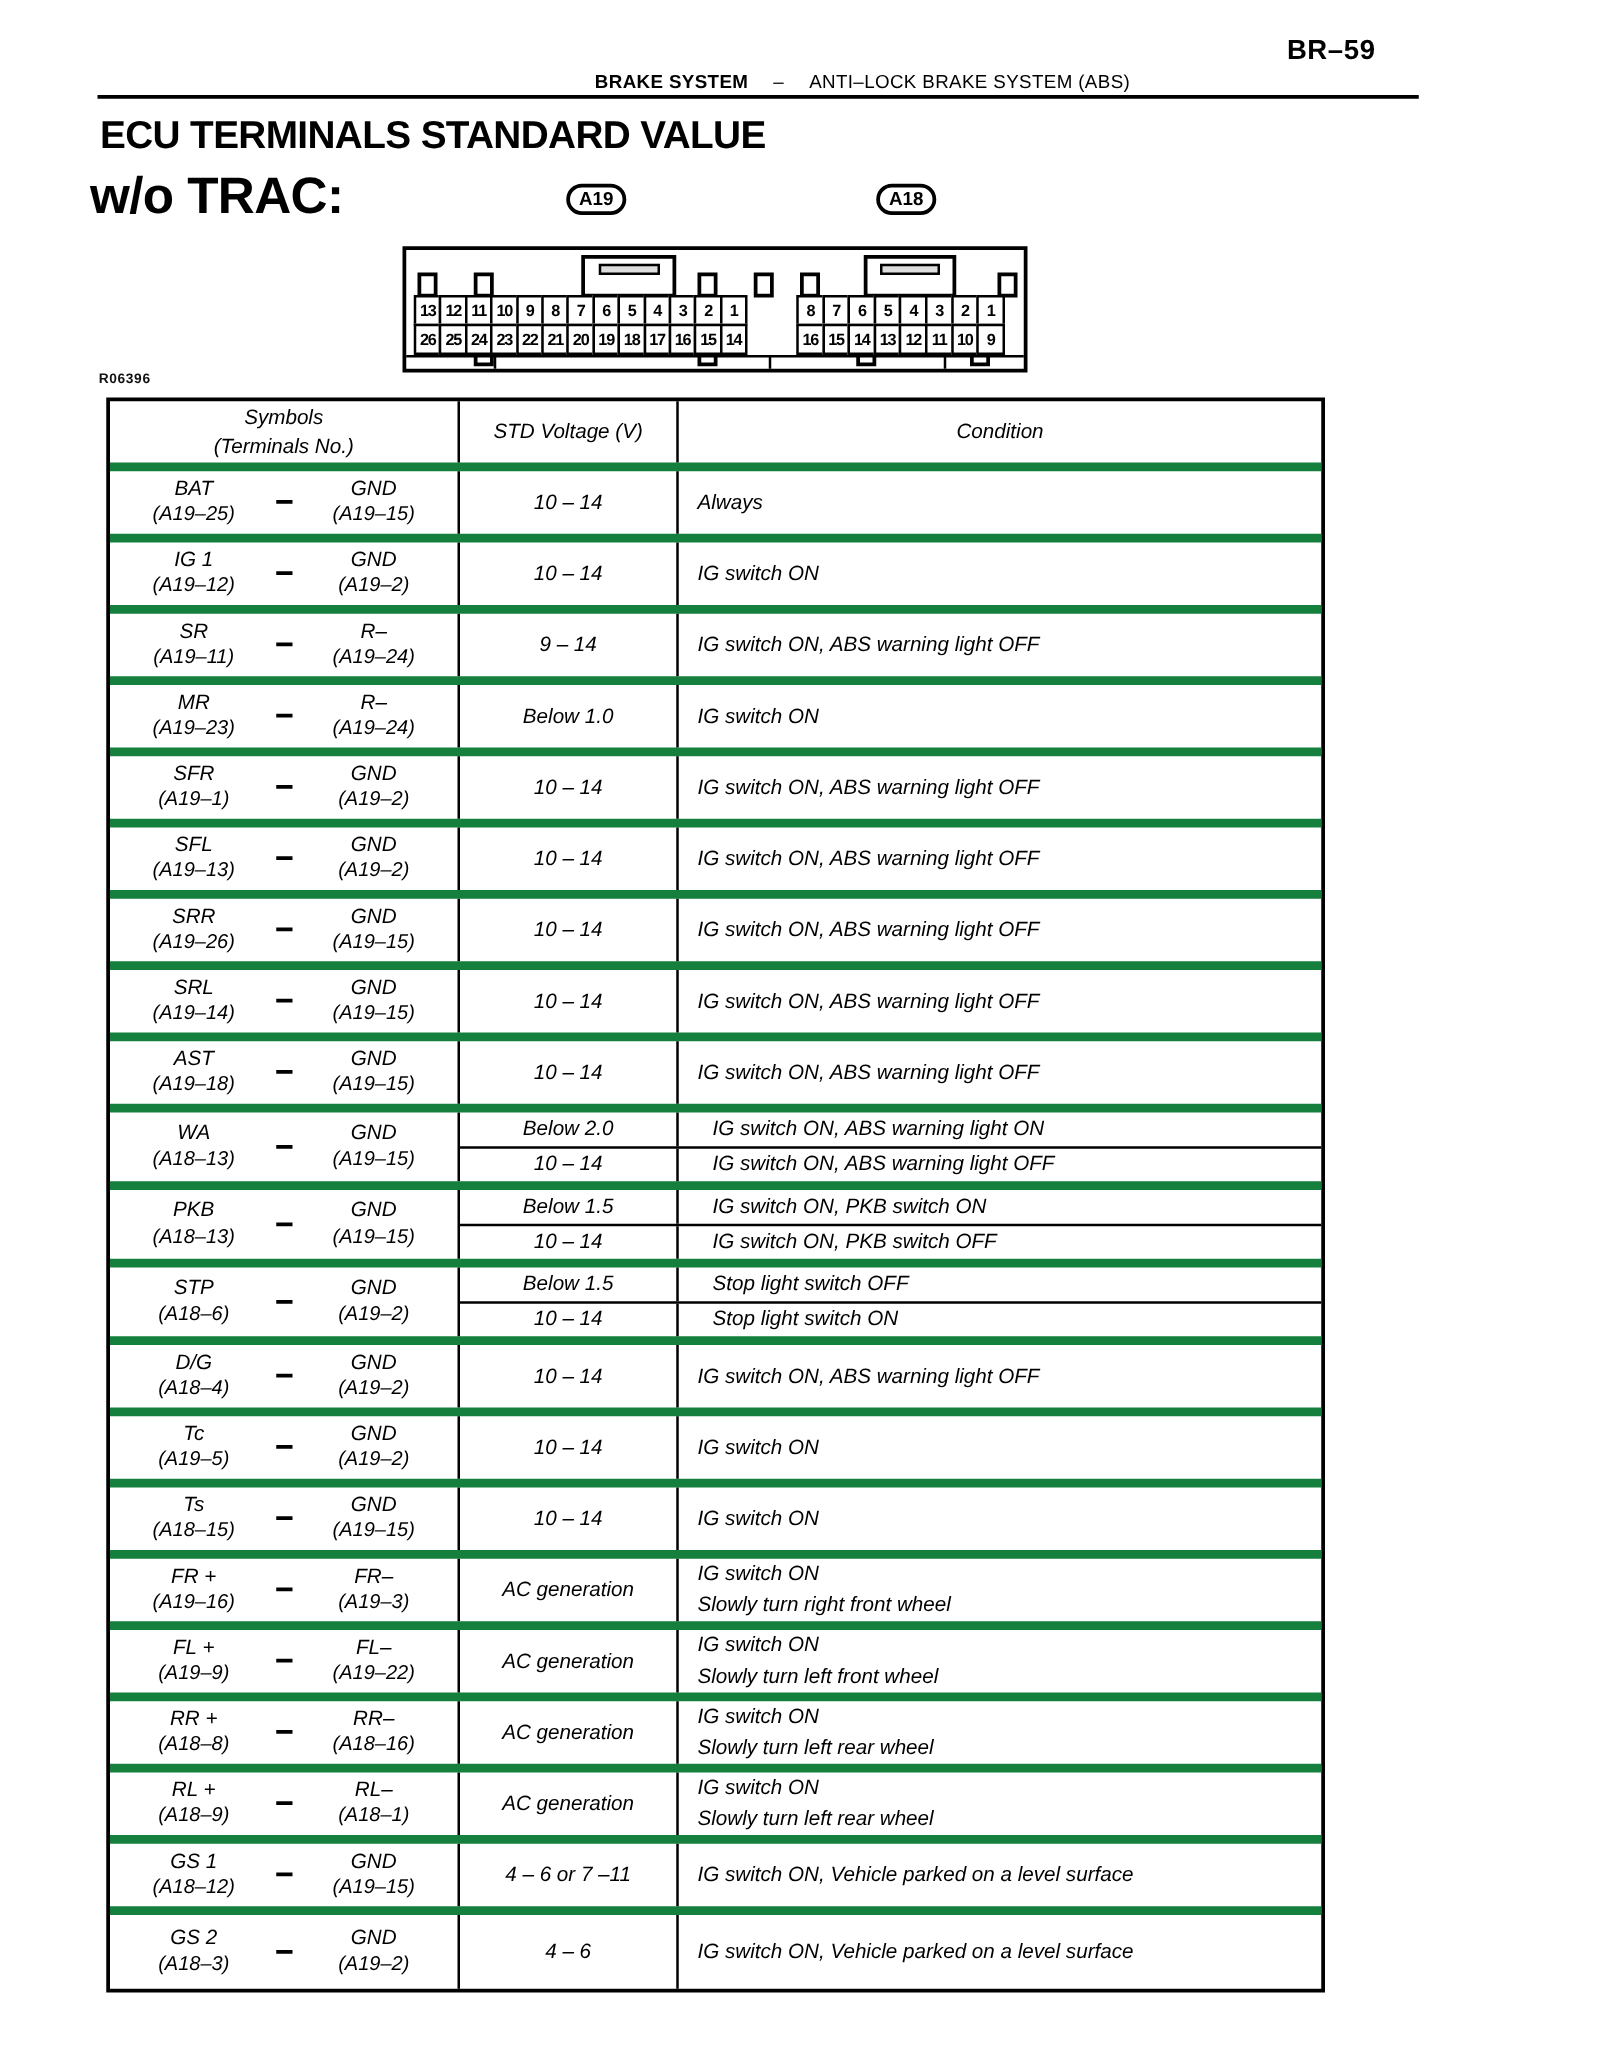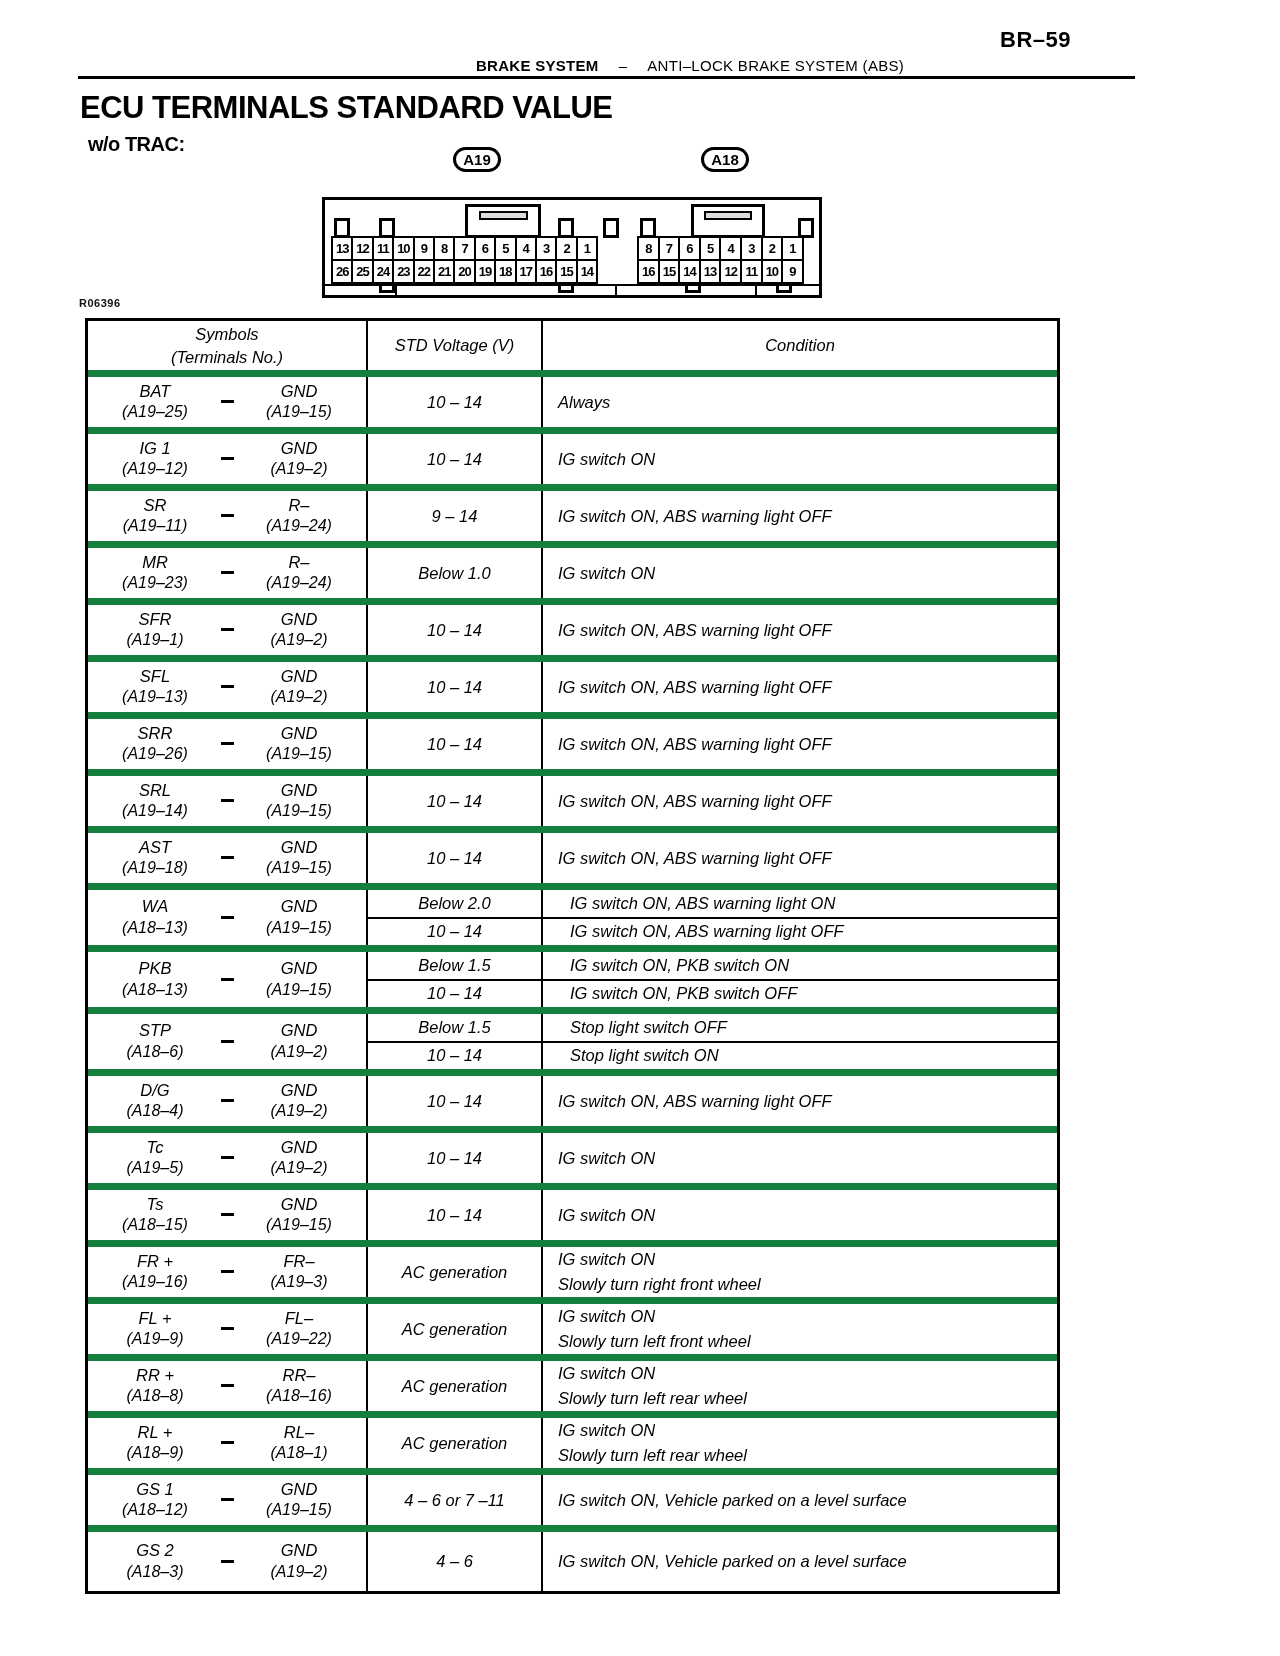--- a/index.html
+++ b/index.html
@@ -4,31 +4,31 @@
 <style>
   * { box-sizing: border-box; margin: 0; padding: 0; }
   html,body { background:#fff; }
   body {
     width: 1280px; height: 1656px; position: relative;
     font-family: "Liberation Sans", sans-serif; color: #000;
     -webkit-font-smoothing: antialiased;
   }
   .page-number {
     position: absolute; top: 27px; left: 1000px; width: 130px;
-    text-align: left; font-size: 22px; font-weight: bold; letter-spacing: .5px;
+    text-align: center; font-size: 22px; font-weight: bold; letter-spacing: .5px;
   }
   .running-header {
     position: absolute; top: 57px; left: 100px; width: 1180px;
     text-align: center; font-size: 15px; letter-spacing: .3px;
   }
   .rh-bold { font-weight: bold; }
   .rh-sep { margin: 0 20px; }
   .header-rule { position: absolute; top: 76px; left: 78px; width: 1057px; height: 3px; background: #000; }
   .title1 { position: absolute; top: 90px; left: 80px; font-size: 31px; font-weight: bold; letter-spacing: -0.5px; }
-  .title2 { position: absolute; top: 133px; left: 88px; font-size: 20px; font-weight: bold; letter-spacing: -0.5px; }
+  .title2 { position: absolute; top: 133px; left: 72px; font-size: 41px; font-weight: bold; letter-spacing: -0.5px; }
 
   .conn-label {
     position: absolute; width: 48px; height: 25px; border: 3px solid #000;
     border-radius: 13px; background: #fff; text-align: center;
     font-size: 15px; font-weight: bold; line-height: 19px;
   }
   #label-a19 { left: 453px; top: 147px; }
   #label-a18 { left: 701px; top: 147px; }
 
   .diagram {

